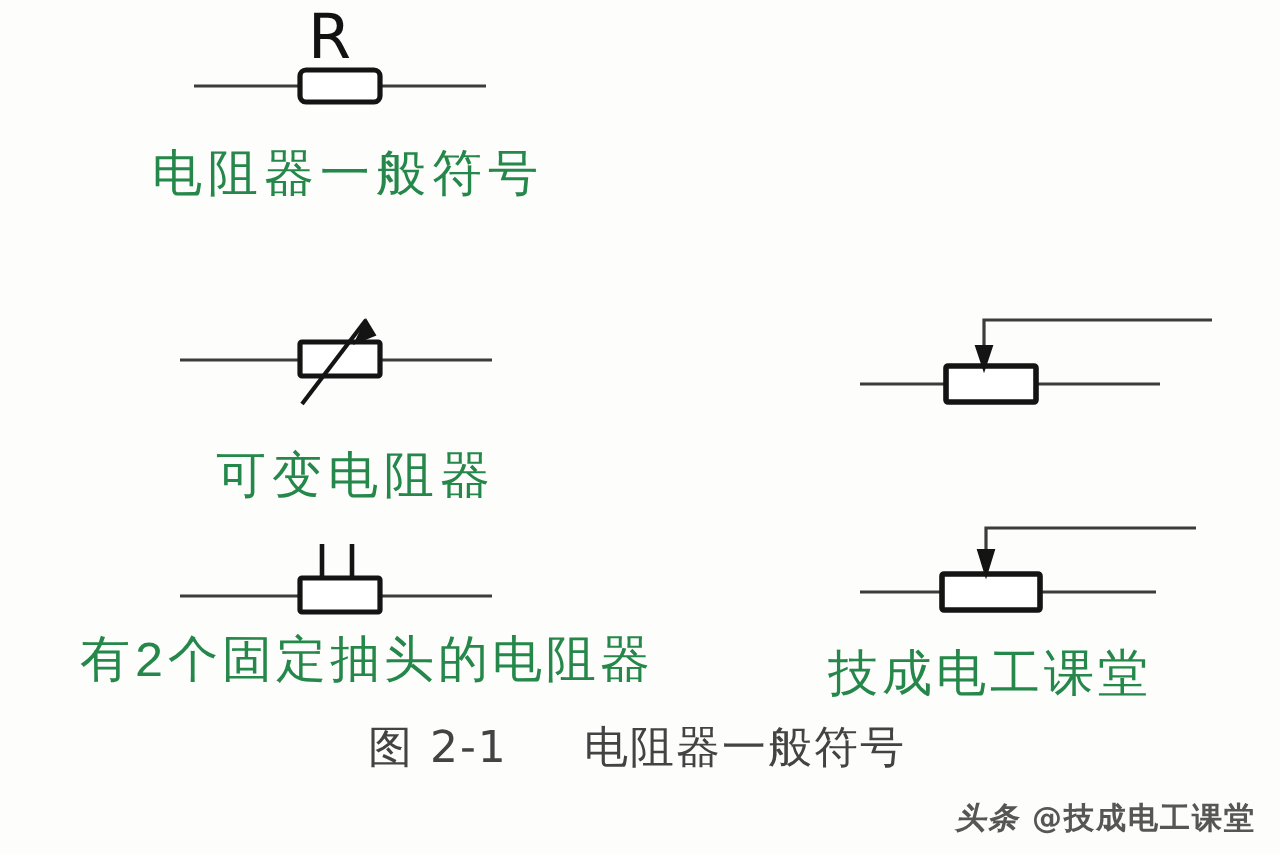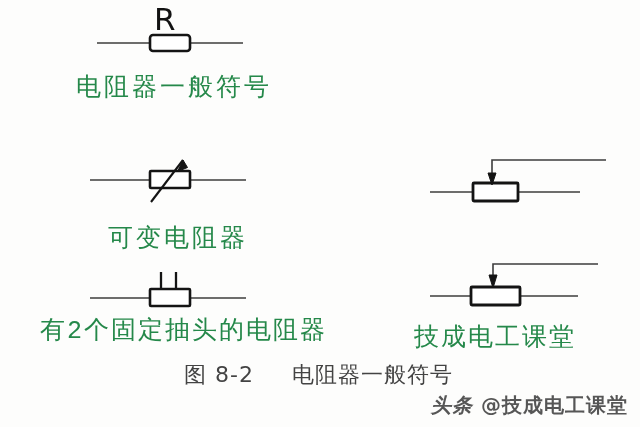--- a/index.html
+++ b/index.html
@@ -52,21 +52,21 @@
     top: 4px;
     font-size: 31px;
     color: #121212;
     font-family: "DejaVu Sans", sans-serif;
     line-height: 1;
   }
   .watermark {
     position: absolute;
     right: 12px;
     bottom: 8px;
-    font-size: 20px;
+    font-size: 15px;
     color: #3a3a3a;
     font-family: "DejaVu Sans", sans-serif;
     letter-spacing: 1px;
     white-space: nowrap;
     opacity: 0.85;
     font-style: italic;
     font-weight: bold;
   }
   .watermark .wm-at { font-style: normal; }
 </style>
@@ -122,21 +122,21 @@
       <line x1="2" y1="38" x2="43" y2="38" stroke="#3c3c3c" stroke-width="1.6"></line>
       <line x1="92" y1="38" x2="150" y2="38" stroke="#3c3c3c" stroke-width="1.6"></line>
       <rect x="43" y="29" width="49" height="18" rx="1" ry="1" fill="#ffffff" stroke="#141414" stroke-width="2.8"></rect>
       <polyline points="170,6 65,6 65,20" fill="none" stroke="#3c3c3c" stroke-width="1.6"></polyline>
       <path d="M 65 30 L 61 17 L 69 17 Z" fill="#141414" stroke="#141414" stroke-width="1"></path>
     </svg>
   </div>
   <div class="cn-label lbl-4">技成电工课堂</div>
 
   <div class="caption">
-    <span>图 8-2</span>
+    <span>图 2-1</span>
     <span class="gap"></span>
     <span>电阻器一般符号</span>
   </div>
 
   <div class="watermark">
     <span>头条</span>
     <span class="wm-at">@技成电工课堂</span>
   </div>
 
 </div>

